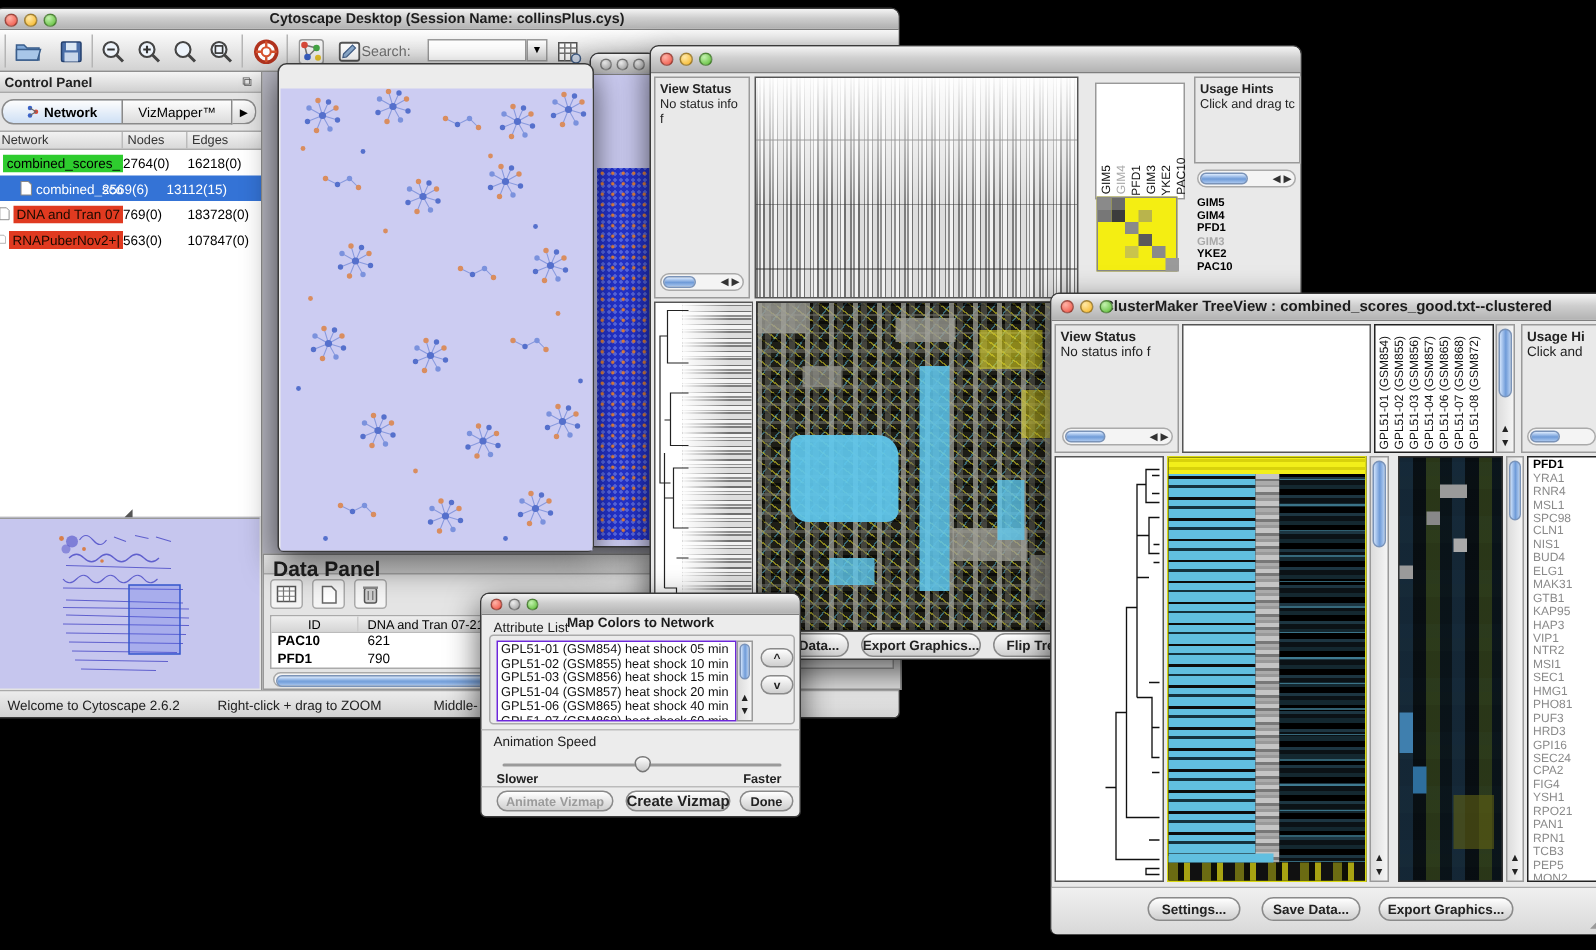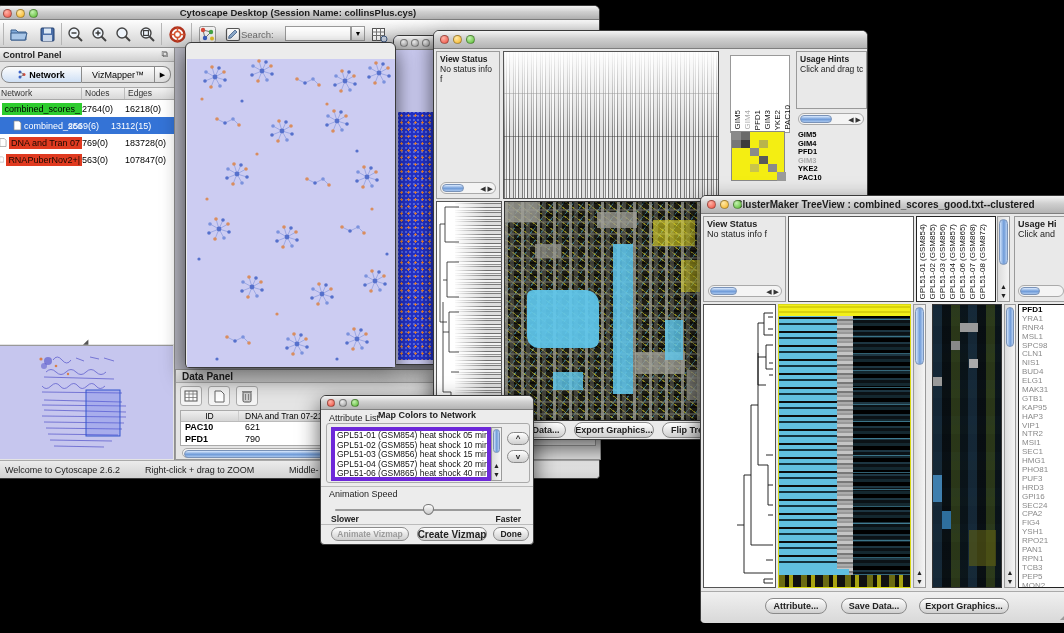--- a/index.html
+++ b/index.html
@@ -275,21 +275,21 @@
     </div>
 
     <div style="position:absolute; left:0; top:454px; width:100%; height:18px; background:linear-gradient(#ececec,#d2d2d2); border-top:1px solid #aaa; border-radius:0 0 4px 4px;">
       <span class="sm" style="position:absolute; left:8px; top:4px;">Welcome to Cytoscape 2.6.2</span>
       <span class="sm" style="position:absolute; left:148px; top:4px;">Right-click + drag  to  ZOOM</span>
       <span class="sm" style="position:absolute; left:292px; top:4px;">Middle-</span>
     </div>
 
     <div style="position:absolute; left:178px; top:363px; width:426px; height:91px; background:#e4e4e4; border:1px solid #999;">
       <div style="position:relative; height:13px; background:linear-gradient(#f5f5f5,#d0d0d0); border-bottom:1px solid #aaa;">
-        <span class="sm" style="position:absolute; left:6px; top:1px; font-size:10px; font-weight:bold;">Data Panel</span>
+        <span class="sm" style="position:absolute; left:6px; top:1px; font-size:14px; font-weight:bold;">Data Panel</span>
       </div>
       <div style="position:absolute; left:4px; top:16px; width:200px; height:22px; display:flex; gap:6px;">
         <div style="width:22px; height:20px; border:1px solid #aaa; border-radius:3px; background:#f4f4f4; display:flex; align-items:center; justify-content:center;">
           <svg width="14" height="12" viewBox="0 0 14 12">
               <rect x="1" y="1" width="12" height="10" fill="#fff" stroke="#555"></rect>
               <path d="M1 4 h12 M1 7.5 h12 M5 1 v10 M9 1 v10" stroke="#777" stroke-width=".8"></path>
             </svg>
         </div>
         <div style="width:22px; height:20px; border:1px solid #aaa; border-radius:3px; background:#f4f4f4; display:flex; align-items:center; justify-content:center;">
           <svg width="11" height="13" viewBox="0 0 11 13">
@@ -518,21 +518,21 @@
     <div class="titlebar" style="height:14px;">
       <div class="lights" style="top:3px;">
         <span class="light l-red" style="width:8px;height:8px;"></span>
         <span class="light l-gray" style="width:8px;height:8px;"></span>
         <span class="light l-grn" style="width:8px;height:8px;"></span>
       </div>
       <span class="title" style="font-size:9px;margin-top:25px;">Map Colors to Network</span>
     </div>
     <span class="sm" style="position:absolute; left:8px; top:17px; font-size:9px;">Attribute List</span>
     <div style="position:absolute; left:5px; top:27px; width:204px; height:60px; border:1px solid #aaa; border-radius:3px;">
-      <div class="diallist" style="position:absolute; left:4px; top:3px; width:160px; height:54px; background:#fff; border:4px solid #6d28d9; overflow:hidden; padding-left:2px;">
+      <div class="diallist" style="position:absolute; left:4px; top:3px; width:160px; height:54px; background:#fff; border:1px solid #6d28d9; overflow:hidden; padding-left:2px;">
           <div class="">GPL51-01 (GSM854) heat shock 05 min</div>
           <div class="">GPL51-02 (GSM855) heat shock 10 min</div>
           <div class="">GPL51-03 (GSM856) heat shock 15 min</div>
           <div class="">GPL51-04 (GSM857) heat shock 20 min</div>
           <div class="">GPL51-06 (GSM865) heat shock 40 min</div>
           <div class="">GPL51-07 (GSM868) heat shock 60 min</div>
         </div>
       <div class="vscroll" style="left:164px; top:3px; width:11px; height:54px;">
         <div class="vthumb" style="top:1px; height:24px; width:7px;"></div>
         <div class="varrows"><span>▲</span><br><span>▼</span></div>
@@ -677,21 +677,21 @@
         <div class="">RPO21</div>
         <div class="">PAN1</div>
         <div class="">RPN1</div>
         <div class="">TCB3</div>
         <div class="">PEP5</div>
         <div class="">MON2</div>
       </div>
 
     <div style="position:absolute; left:0; top:395px; width:100%; height:32px; background:linear-gradient(#f0f0f0,#d8d8d8); border-top:1px solid #aaa; border-radius:0 0 4px 4px;"></div>
     <div class="aqua-btn" style="left:64px; top:402px; width:62px;">
-        <span>Attribute...</span>
+        <span>Settings...</span>
       </div>
     <div class="aqua-btn" style="left:140px; top:402px; width:66px;">
         <span>Save Data...</span>
       </div>
     <div class="aqua-btn" style="left:218px; top:402px; width:90px;">
         <span>Export Graphics...</span>
       </div>
     <span style="position:absolute; right:2px; bottom:1px; font-size:9px; color:#999;">◢</span>
   </div>
 

